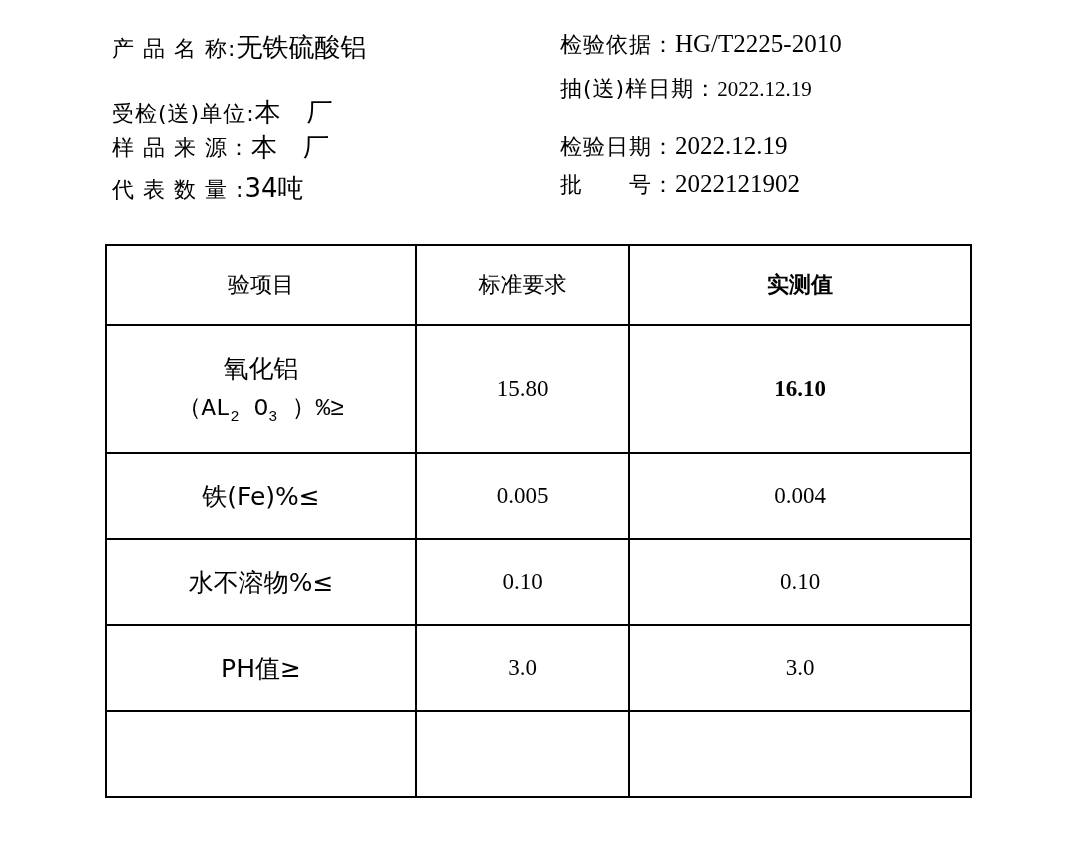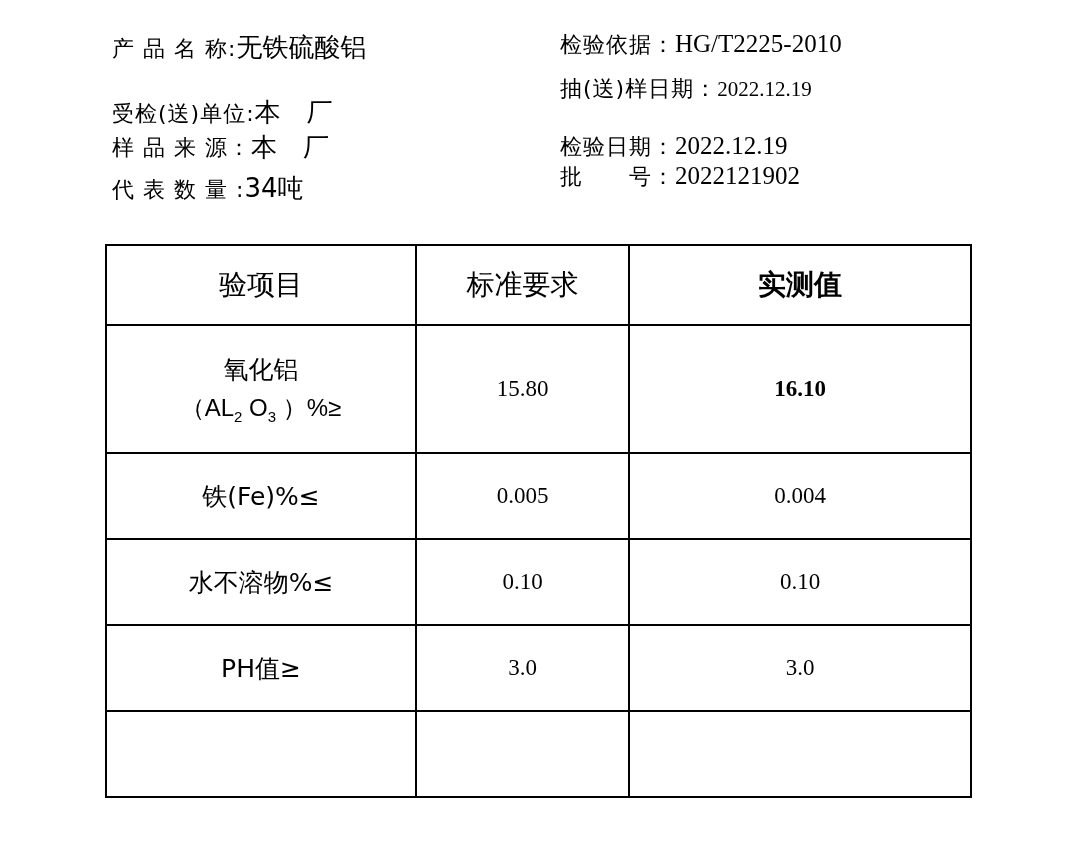--- a/index.html
+++ b/index.html
@@ -67,42 +67,42 @@
   }
   .val-small {
     font-family: "Liberation Serif", "DejaVu Serif", serif;
     font-size: 21px;
   }
   .r1 { margin-bottom: 30px; }
   .r2 { }
   .r3 { margin-bottom: 6px; align-items: center; }
   .rr1 { margin-bottom: 14px; }
   .rr2 { margin-bottom: 28px; }
-  .rr3 { }
+  .rr3 { margin-bottom: 8px; }
 
   table.result {
     border-collapse: collapse;
     margin-left: 105px;
     margin-top: 4px;
     width: 865px;
     table-layout: fixed;
   }
   table.result td, table.result th {
     border: 2px solid #000000;
     padding: 0;
     text-align: center;
     vertical-align: middle;
   }
   .col-item { width: 310px; }
   .col-std  { width: 213px; }
   .col-meas { width: 342px; }
 
   th.hdr {
     height: 78px;
-    font-size: 28px;
+    font-size: 22px;
     font-family: Liberation Mono, monospace;
     font-weight: normal;
   }
   th.hdr.bold {
     font-weight: bold;
   }
   td.item-cell {
     text-align: left;
     padding-left: 16px;
     font-size: 25px;
@@ -111,21 +111,21 @@
   td.num-cell {
     font-size: 23px;
     font-family: "Liberation Serif", "DejaVu Serif", serif;
   }
   td.num-cell.bold {
     font-weight: bold;
   }
   .r-tall { height: 128px; }
   .r-norm { height: 86px; }
   .formula {
-    font-family: Liberation Sans, sans-serif;
+    font-family: Liberation Mono, monospace;
     font-size: 24px;
   }
   .formula sub {
     font-size: 15px;
   }
   .line2 { margin-top: 6px; }
 </style>
 </head>
 <body>
 

